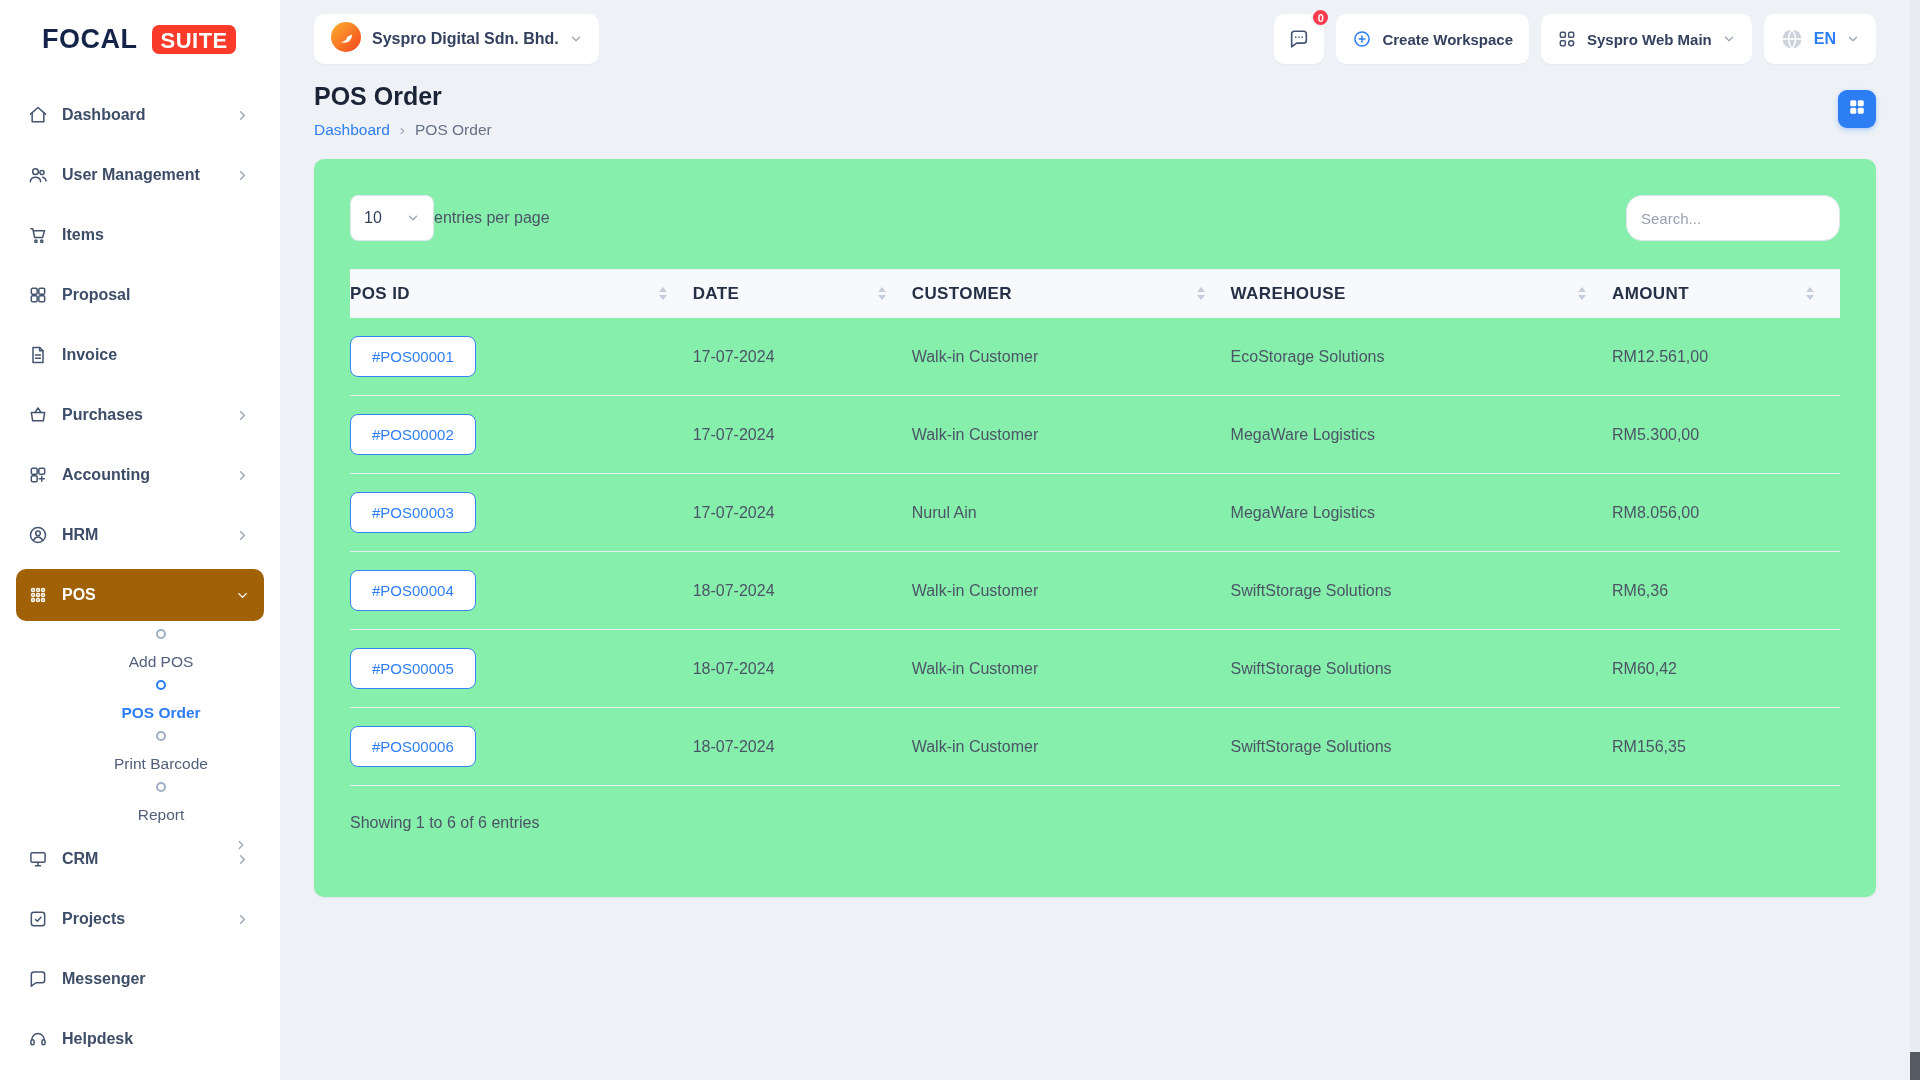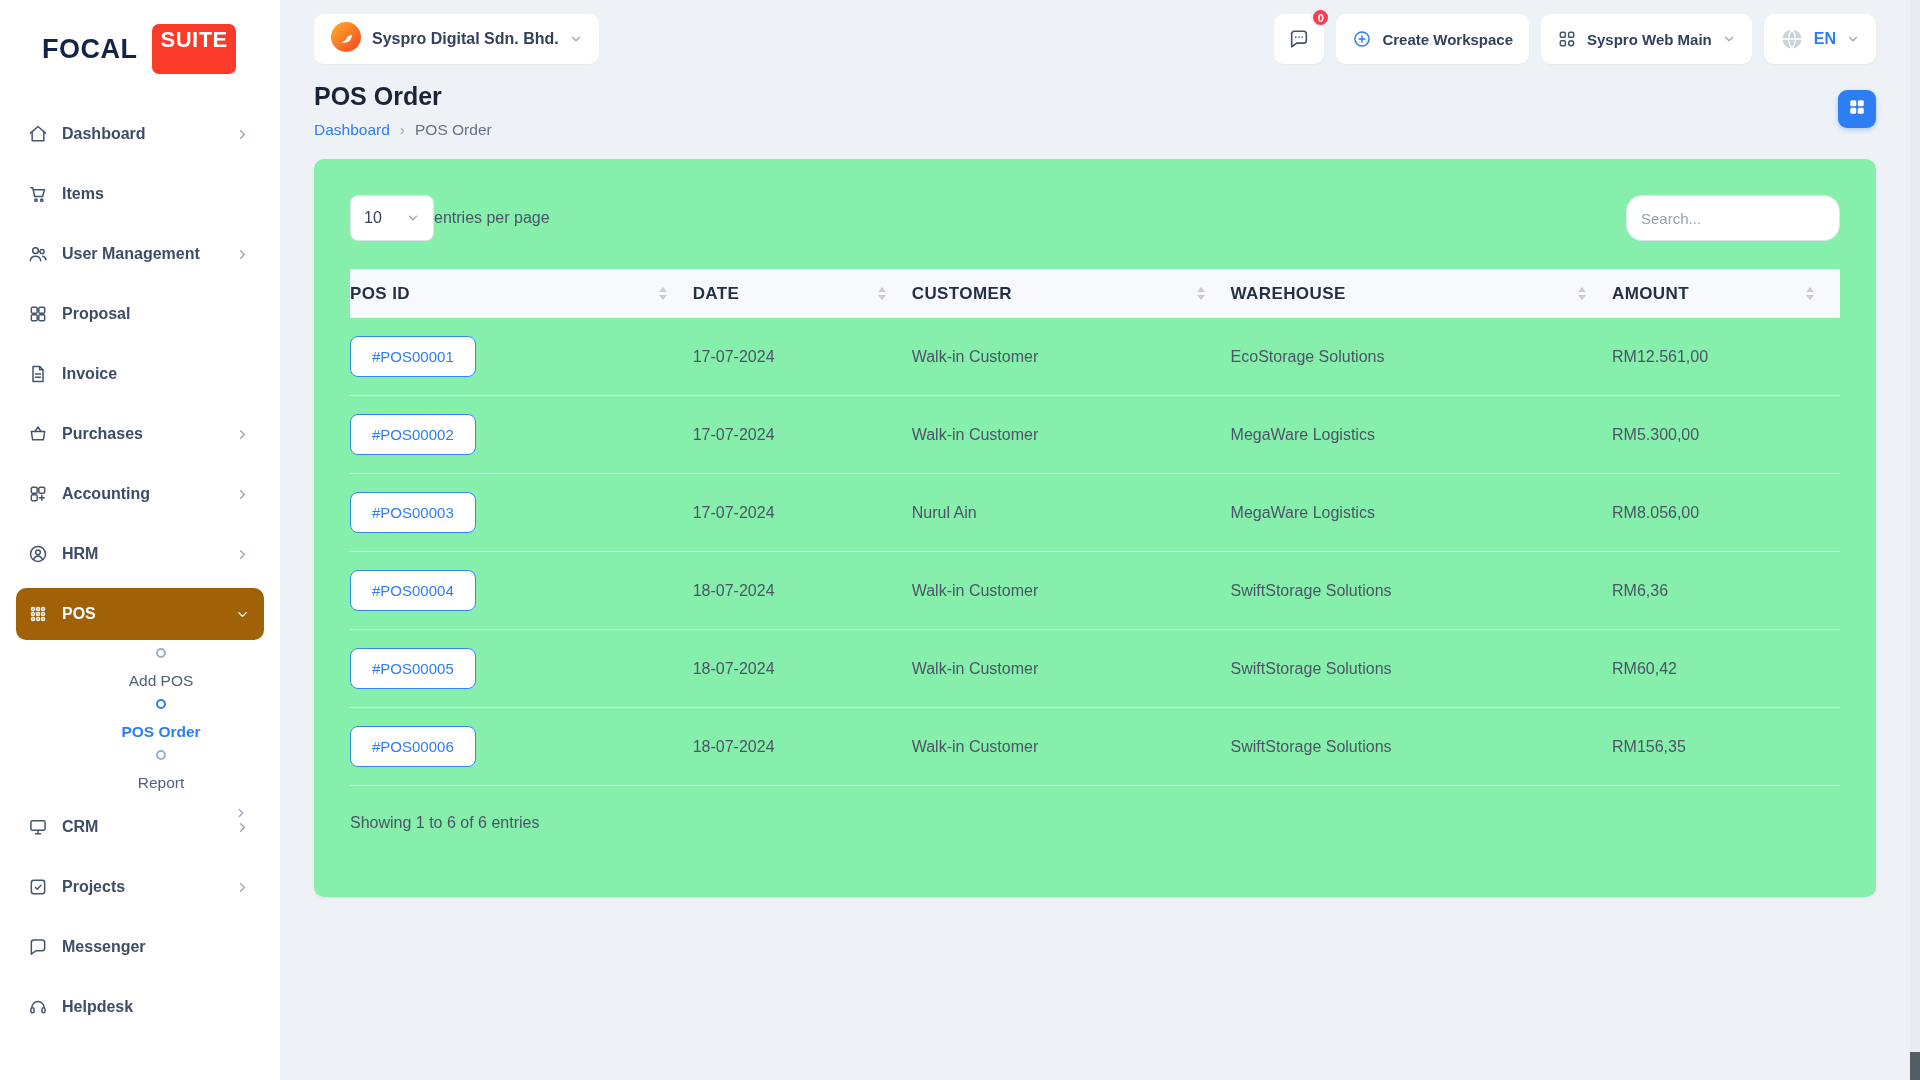--- a/index.html
+++ b/index.html
@@ -6,21 +6,21 @@
   html,body { width:1920px; height:1080px; overflow:hidden; }
   body { font-family:"Liberation Sans", sans-serif; background:#eef2f7; color:#33415e; }
 
   
   .ic { width:20px; height:20px; stroke:currentColor; fill:none; stroke-width:1.8; stroke-linecap:round; stroke-linejoin:round; display:block; }
 
   
   .sidebar { position:fixed; left:0; top:0; width:280px; height:1080px; background:#fff; padding:20px 16px; overflow:hidden; }
   .logo { display:flex; align-items:center; gap:15px; margin:4px 0 34px 26px; }
   .logo-primary { font-size:27px; font-weight:800; color:#142448; letter-spacing:.5px; }
-  .logo-secondary { font-size:22px; font-weight:800; color:#fff; background:#fb3b2a; padding:3px 8px 21px; border-radius:7px; letter-spacing:.5px; }
+  .logo-secondary { font-size:22px; font-weight:800; color:#fff; background:#fb3b2a; padding:3px 8px 0; border-radius:7px; letter-spacing:.5px; }
 
   .nav-item { display:flex; align-items:center; height:52px; margin-bottom:8px; padding:0 14px 0 12px; border-radius:10px; cursor:pointer; color:#3d4d67; }
   .nav-item .nico { width:34px; display:flex; justify-content:flex-start; color:#44546f; }
   .nav-item .nlabel { flex:1; font-size:16px; font-weight:600; }
   .nav-item .chev { color:#9aa6b8; }
   .nav-item .chev .ic { width:15px; height:15px; stroke-width:2.2; }
   .nav-item.active { background:#a16207; color:#fff; }
   .nav-item.active .nico, .nav-item.active .chev { color:#fff; }
 
   .subnav { margin:2px 0 6px 0; }
@@ -100,42 +100,42 @@
       <span class="nlabel">Dashboard</span>
       <span class="chev">
           <svg class="ic" viewBox="0 0 24 24">
             <path d="M9 6l6 6-6 6"></path>
           </svg>
         </span>
     </div>
     <div class="nav-item">
       <span class="nico">
           <svg class="ic" viewBox="0 0 24 24">
-            <circle cx="9.5" cy="19.5" r="1.4"></circle>
-            <circle cx="16.5" cy="19.5" r="1.4"></circle>
-            <path d="M3.5 4.5h2.2l2.3 10.5h9.5l2.3-8H6.3"></path>
-          </svg>
-        </span>
-      <span class="nlabel">Items</span>
-    </div>
-    <div class="nav-item">
-      <span class="nico">
-          <svg class="ic" viewBox="0 0 24 24">
             <circle cx="9" cy="8" r="3.4"></circle>
             <path d="M2.8 20c.4-3.3 3-5.3 6.2-5.3s5.8 2 6.2 5.3"></path>
             <circle cx="16.8" cy="9" r="2.5"></circle>
             <path d="M17.6 14.6c2.3.4 3.7 2 4 4.4"></path>
           </svg>
         </span>
       <span class="nlabel">User Management</span>
       <span class="chev">
           <svg class="ic" viewBox="0 0 24 24">
             <path d="M9 6l6 6-6 6"></path>
           </svg>
         </span>
+    </div>
+    <div class="nav-item">
+      <span class="nico">
+          <svg class="ic" viewBox="0 0 24 24">
+            <circle cx="9.5" cy="19.5" r="1.4"></circle>
+            <circle cx="16.5" cy="19.5" r="1.4"></circle>
+            <path d="M3.5 4.5h2.2l2.3 10.5h9.5l2.3-8H6.3"></path>
+          </svg>
+        </span>
+      <span class="nlabel">Items</span>
     </div>
     <div class="nav-item">
       <span class="nico">
           <svg class="ic" viewBox="0 0 24 24">
             <rect x="4" y="4" width="7" height="7" rx="1.5"></rect>
             <rect x="13" y="4" width="7" height="7" rx="1.5"></rect>
             <rect x="4" y="13" width="7" height="7" rx="1.5"></rect>
             <rect x="13" y="13" width="7" height="7" rx="1.5"></rect>
           </svg>
         </span>
@@ -220,20 +220,24 @@
     </div>
 
     <div class="subnav">
       <div class="subnav-item">
         <span class="dot"></span>
         <span>Add POS</span>
       </div>
       <div class="subnav-item active">
         <span class="dot"></span>
         <span>POS Order</span>
+      </div>
+      <div class="subnav-item">
+        <span class="dot"></span>
+        <span>Print Barcode</span>
       </div>
       <div class="subnav-item">
         <span class="dot"></span>
         <span>Report</span>
         <span class="chev">
             <svg class="ic" viewBox="0 0 24 24">
               <path d="M9 6l6 6-6 6"></path>
             </svg>
           </span>
       </div>

